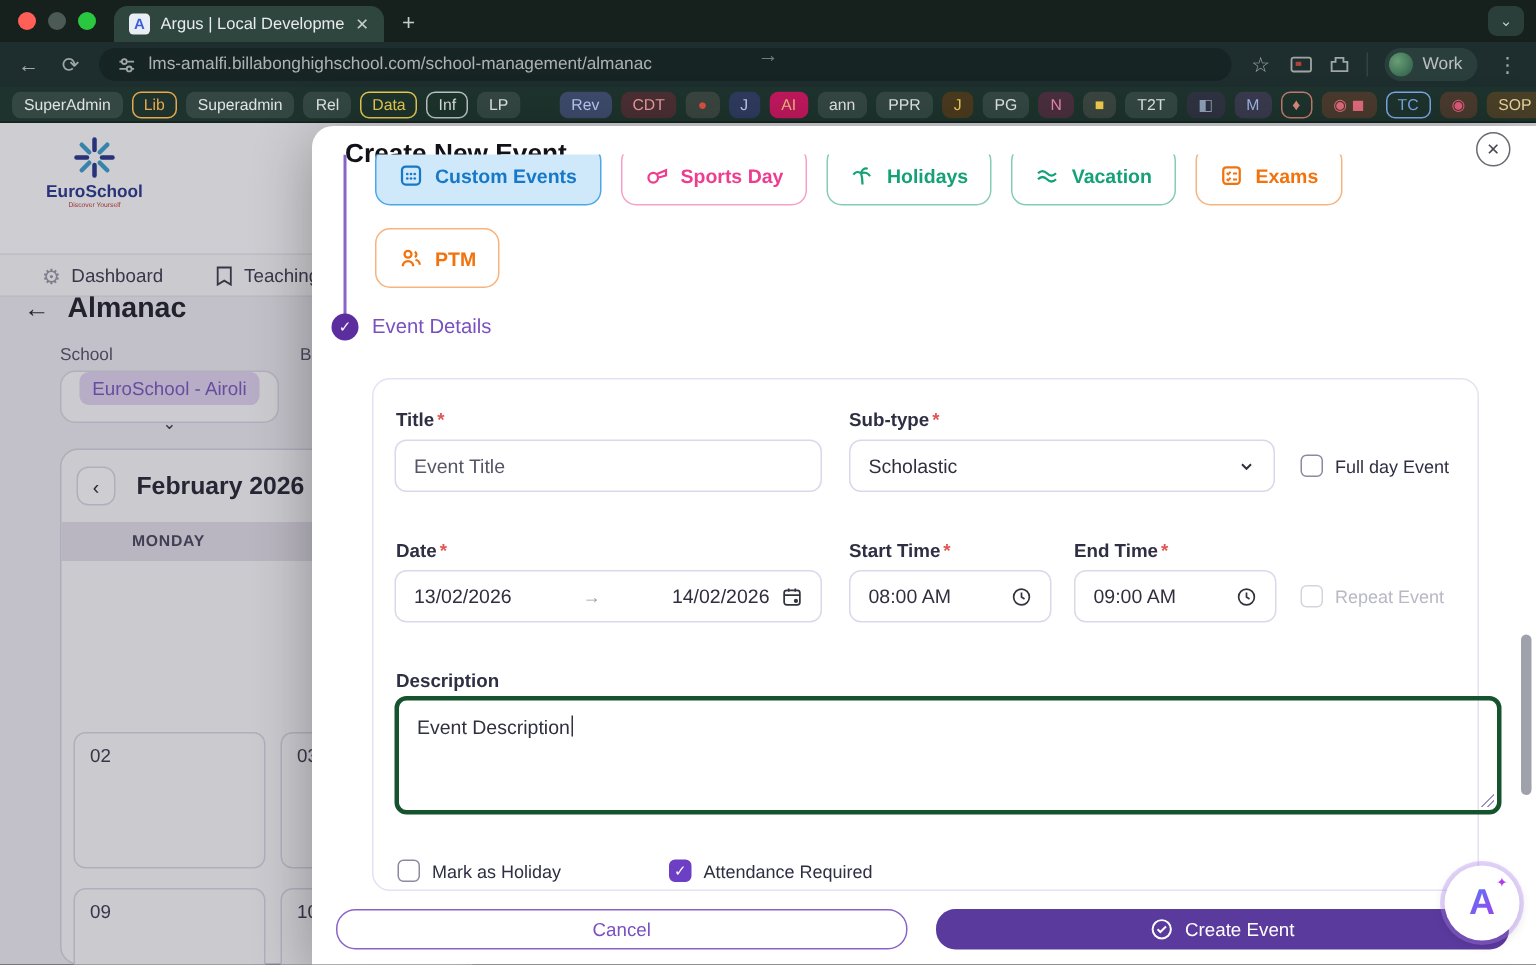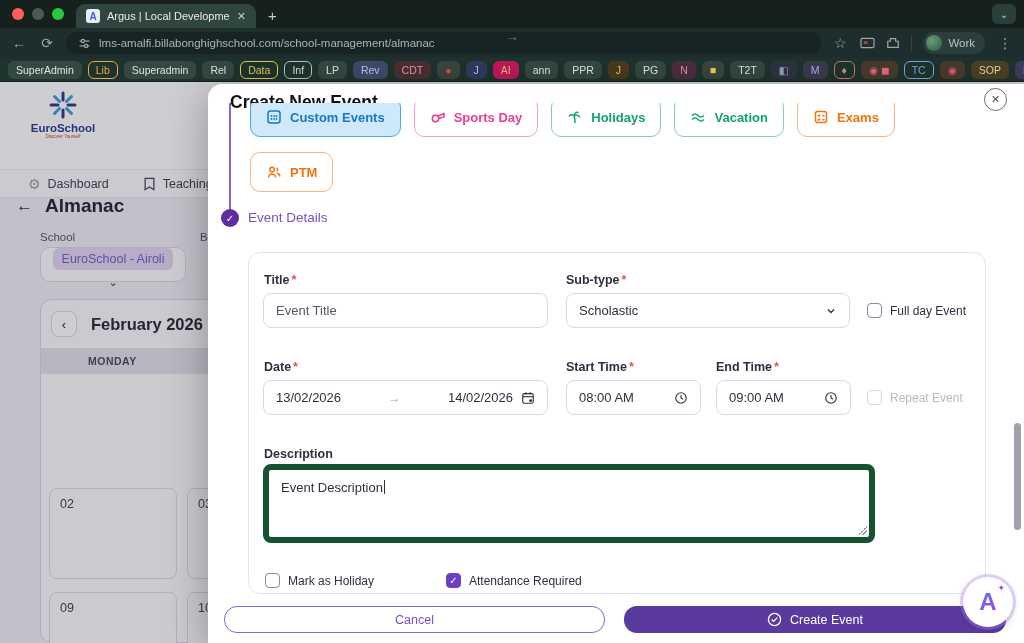--- a/index.html
+++ b/index.html
@@ -84,21 +84,21 @@
   input.fin::placeholder { color:#555568; opacity:1; }
   .fin .grow { flex:1; }
   .fin .arrow { color:#9a9aa8; font-size:12px; }
   .fin .icon { margin-left:auto; display:flex; }
   .checkrow { position:absolute; display:flex; align-items:center; gap:8px; }
   .cbox { width:15px; height:15px; border:1.5px solid #8a8aa0; border-radius:4px; background:#fff; flex:0 0 auto; display:flex; align-items:center; justify-content:center; }
   .cbox.checked { background:#6d3fc4; border-color:#6d3fc4; color:#fff; font-size:10px; }
   .cbox.disabled { border-color:#d4d4de; }
   .clabel { font-size:12px; color:#2f2f44; white-space:nowrap; }
   .clabel.dim2 { color:#b8b8c4; }
-  .descbox { position:absolute; left:14px; top:211px; width:612px; height:79px; border:6px solid #14532d; border-radius:8px; padding:10px 12px; font-size:13px; color:#2f2f3f; }
+  .descbox { position:absolute; left:14px; top:211px; width:738px; height:79px; border:3px solid #14532d; border-radius:8px; padding:10px 12px; font-size:13px; color:#2f2f3f; }
   .caret { display:inline-block; width:1px; height:14px; background:#33333f; vertical-align:-2px; margin-left:1px; }
   .resize { position:absolute; right:2px; bottom:2px; width:9px; height:9px; background:
     linear-gradient(135deg, transparent 50%, #9a93c4 50%, #9a93c4 57%, transparent 57%, transparent 71%, #9a93c4 71%, #9a93c4 78%, transparent 78%); }
 
   .btn-cancel { position:absolute; left:16px; top:522px; width:381px; height:27px; border:1.5px solid #8a63c9; border-radius:13px; background:#fff; color:#7a4fc0; font-size:12.5px; display:flex; align-items:center; justify-content:center; }
   .btn-create { position:absolute; left:416px; top:522px; width:382px; height:27px; border-radius:13px; background:#5b3a9e; color:#fff; font-size:12.5px; display:flex; align-items:center; justify-content:center; gap:8px; }
   .assistant { position:absolute; left:755px; top:493px; width:50px; height:50px; background:#fff; border-radius:50%; box-shadow:0 0 0 3px rgba(178,132,245,.35), 0 2px 8px rgba(0,0,0,.18); display:flex; align-items:center; justify-content:center; }
   .assistant .a { font-size:24px; font-weight:bold; background:linear-gradient(135deg,#4f7df2,#a83df0); -webkit-background-clip:text; background-clip:text; color:transparent; }
   .assistant .spark { position:absolute; right:8px; top:6px; color:#b03df0; font-size:9px; }
   .scrollthumb { position:absolute; left:806px; top:339px; width:7px; height:107px; background:#a0a2ab; border-radius:4px; }
@@ -158,21 +158,21 @@
 
   <div class="bookmarks">
     <span style="display:flex;gap:6px;align-items:center;">
         <span class="chip">SuperAdmin</span>
         <span class="chip" style="color: rgb(232, 168, 76); background: transparent; border-color: rgb(232, 168, 76);">Lib</span>
         <span class="chip">Superadmin</span>
         <span class="chip">Rel</span>
         <span class="chip" style="color: rgb(230, 201, 77); background: transparent; border-color: rgb(230, 201, 77);">Data</span>
         <span class="chip" style="color: rgb(216, 222, 219); background: transparent; border-color: rgb(185, 196, 192);">Inf</span>
         <span class="chip">LP</span>
-        <span class="chip" style="color: rgb(185, 198, 242); background: rgb(62, 74, 107);">Rev</span>
+        <span class="chip" style="color: rgb(185, 198, 242); background: rgb(62, 74, 107); margin-left: 20px;">Rev</span>
         <span class="chip" style="color: rgb(232, 154, 154); background: rgb(74, 47, 51);">CDT</span>
         <span class="chip" style="color: rgb(217, 79, 61); background: rgb(58, 69, 64);">●</span>
         <span class="chip" style="color: rgb(185, 198, 242); background: rgb(47, 58, 94);">J</span>
         <span class="chip" style="color: rgb(232, 184, 122); background: #be185d;">AI</span>
         <span class="chip">ann</span>
         <span class="chip">PPR</span>
         <span class="chip" style="color: rgb(232, 201, 90); background: rgb(74, 58, 30);">J</span>
         <span class="chip">PG</span>
         <span class="chip" style="color: rgb(232, 138, 176); background: rgb(74, 47, 62);">N</span>
         <span class="chip" style="color: rgb(242, 203, 78); background: rgb(58, 69, 64);">■</span>

